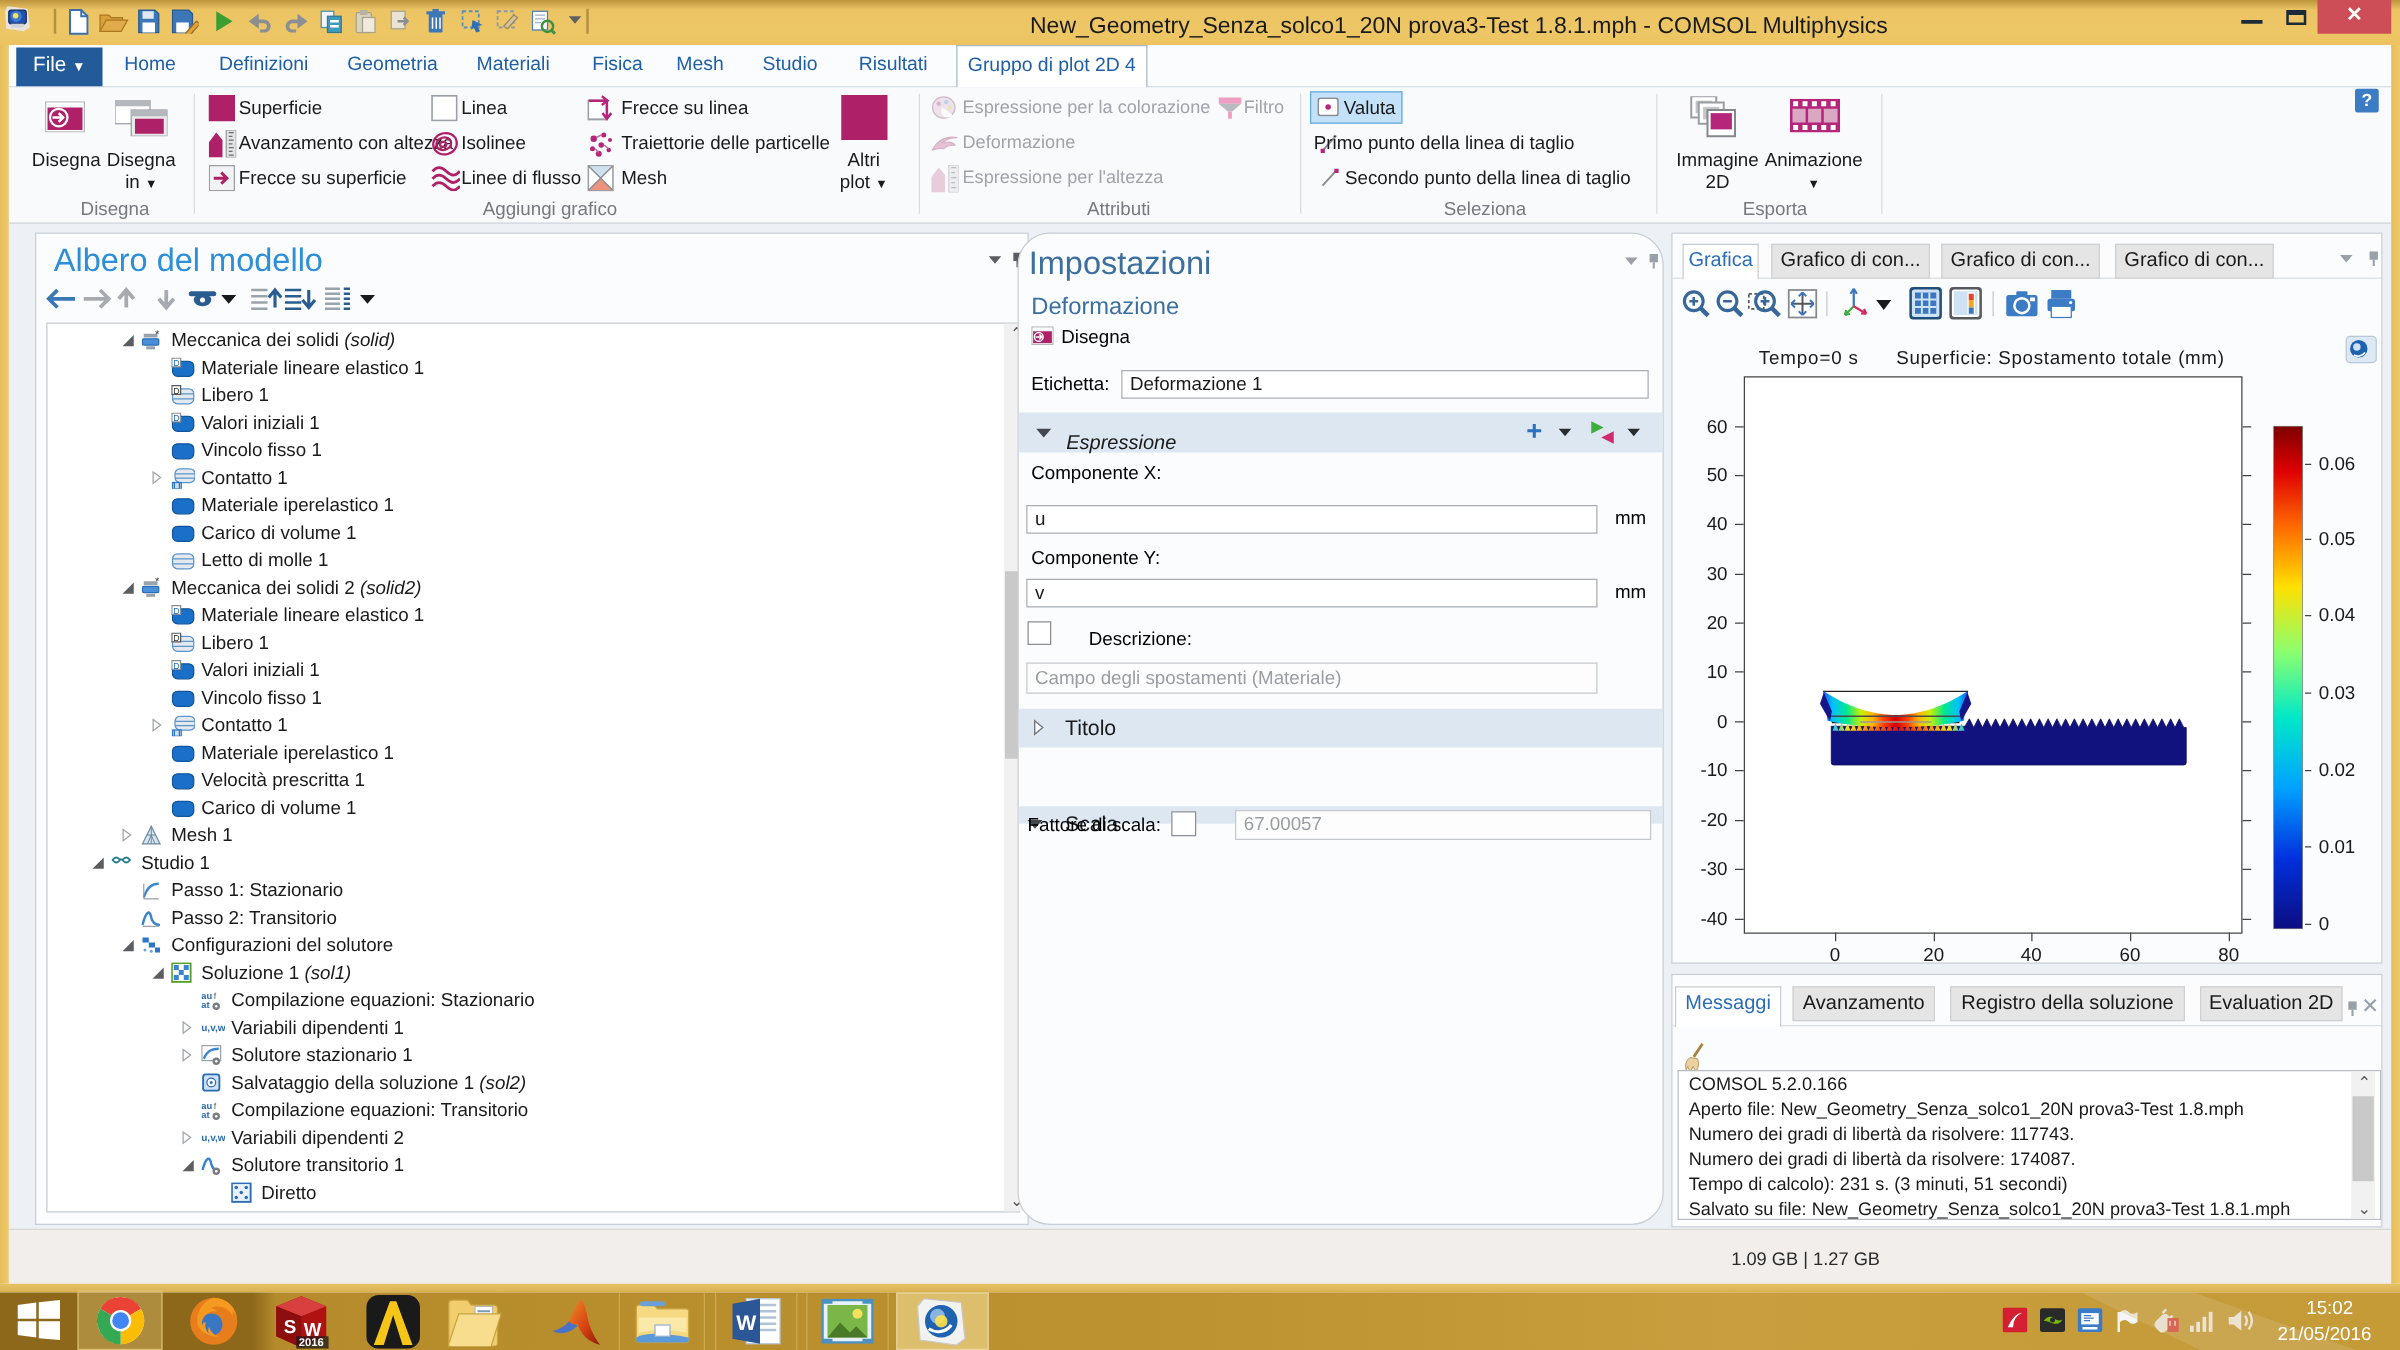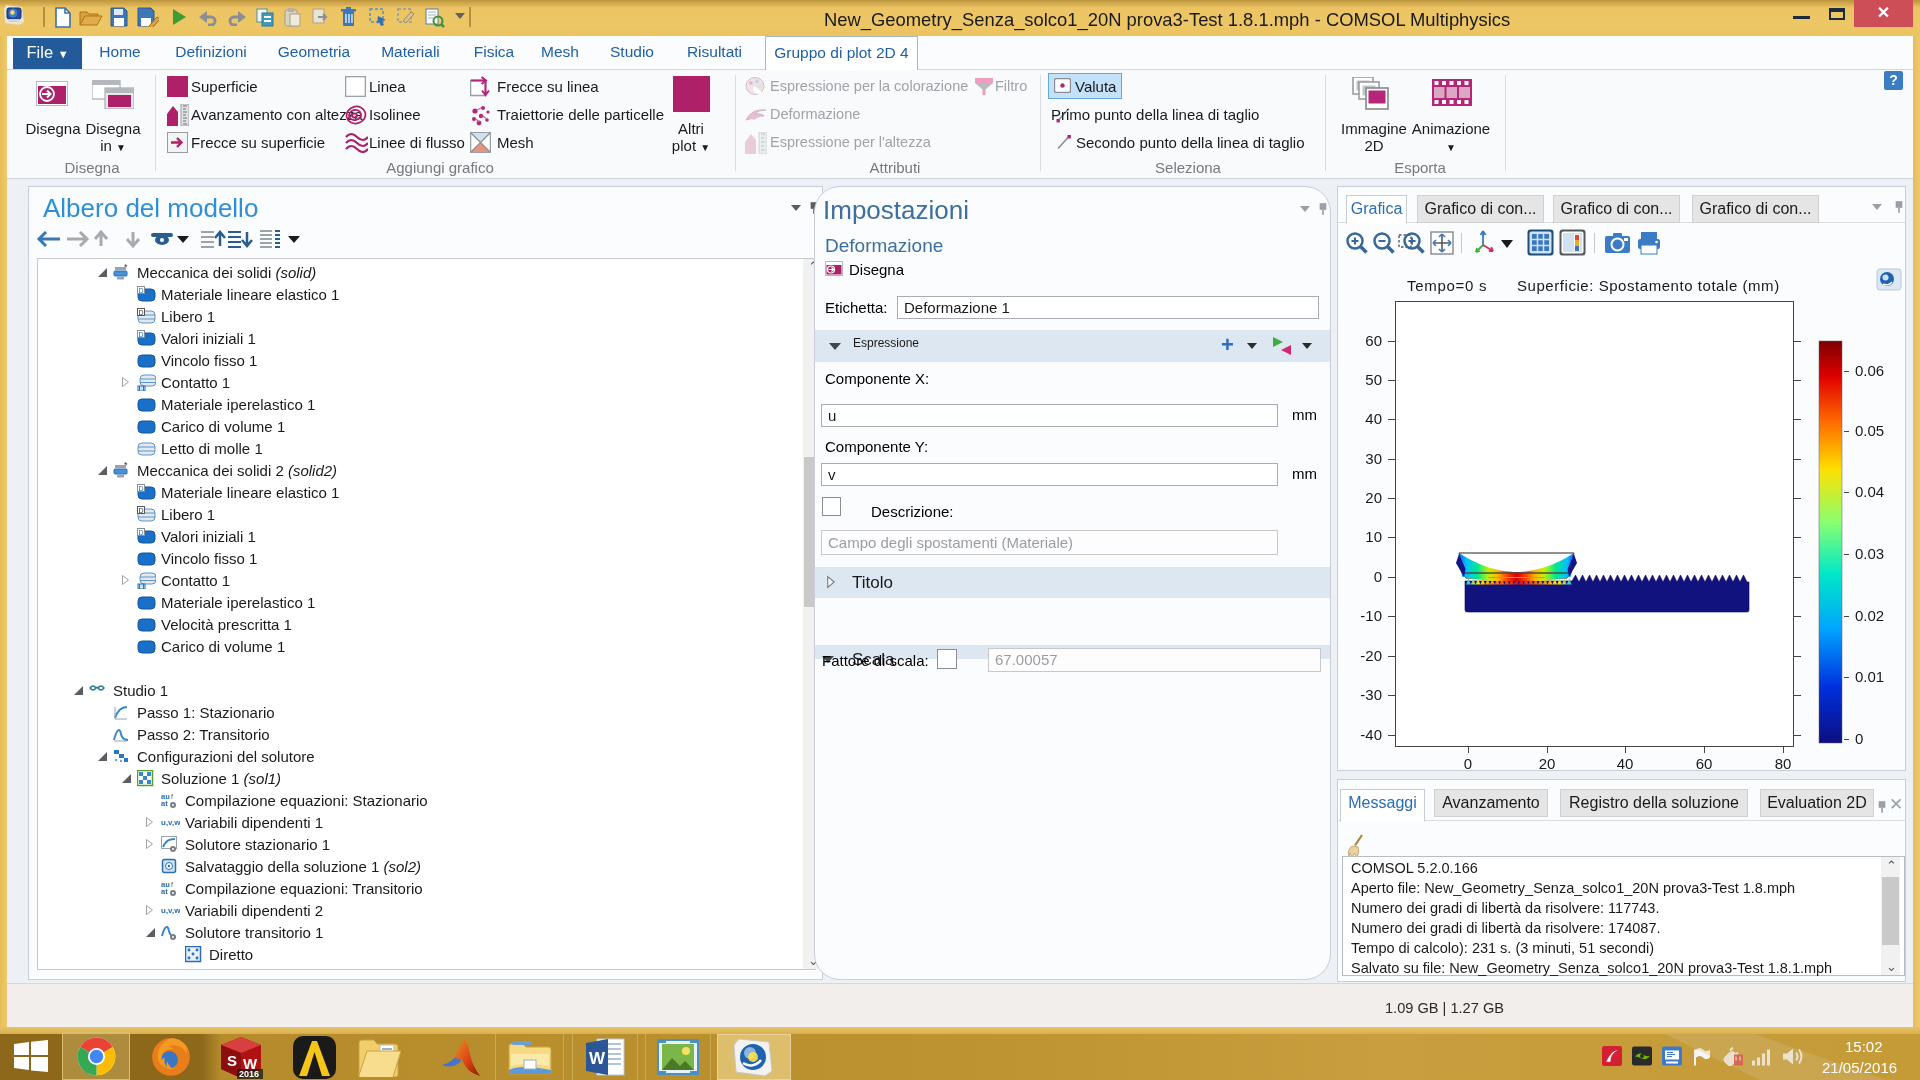--- a/index.html
+++ b/index.html
@@ -598,20 +598,29 @@
             <use href="#g-mat"></use>
           </svg>
           <span class="abs tlab" style="left:123px">Velocità prescritta 1</span>
         </div>
 <div class="trow" style="top:377px">
           <svg class="abs ti ti-mat" style="left:99px">
             <use href="#g-mat"></use>
           </svg>
           <span class="abs tlab" style="left:123px">Carico di volume 1</span>
         </div>
+<div class="trow" style="top:399px">
+          <svg class="abs" style="left:59px;top:4px" width="9" height="12" viewBox="0 0 9 12">
+            <polygon points="1.5,1.5 7.5,6 1.5,10.5" fill="#fdfdfd" stroke="#a0a3a8"></polygon>
+          </svg>
+          <svg class="abs ti ti-mesh" style="left:75px">
+            <use href="#g-mesh"></use>
+          </svg>
+          <span class="abs tlab" style="left:99px">Mesh 1</span>
+        </div>
 <div class="trow" style="top:421px">
           <svg class="abs" style="left:35px;top:5px" width="11" height="11" viewBox="0 0 11 11">
             <polygon points="10,1 10,10 1,10" fill="#5a5d61"></polygon>
           </svg>
           <svg class="abs ti ti-study" style="left:51px">
             <use href="#g-study"></use>
           </svg>
           <span class="abs tlab" style="left:75px">Studio 1</span>
         </div>
 <div class="trow" style="top:443px">
@@ -724,21 +733,21 @@
         <rect x="1" y="1" width="16" height="13" fill="#fff"></rect>
         <rect x="1.5" y="4" width="15" height="9.5" fill="#ae2068"></rect>
         <circle cx="6" cy="8.5" r="3.5" fill="none" stroke="#fff" stroke-width="1.2"></circle>
         <path d="M3.5,8.5 h5 m-2,-2 l2,2 l-2,2" stroke="#fff" stroke-width="1.2" fill="none"></path>
       </svg>
 <div class="abs" style="left:34px;top:74px;font-size:15px;">Disegna</div>
 <div class="abs" style="left:10px;top:112px;font-size:15px;">Etichetta:</div>
 <div class="abs inp" style="left:82px;top:109px;width:422px;height:23px;line-height:21px;">Deformazione 1</div>
 <div class="abs sechdr" style="top:143px;height:32px;">
   <div class="abs" style="left:14px;top:13px;width:0;height:0;border:6px solid transparent;border-top:7px solid #44474c;"></div>
-  <div class="abs" style="left:38px;top:6px;font-size:12px;">Espressione</div>
+  <div class="abs" style="left:38px;top:16px;font-size:16px;font-style:italic;">Espressione</div>
   <div class="abs" style="left:406px;top:2px;font-size:22px;font-weight:bold;color:#2c6fbe;">+</div>
   <div class="abs" style="left:432px;top:13px;width:0;height:0;border:5px solid transparent;border-top:6px solid #2b2b2b;"></div>
   <svg class="abs" style="left:456px;top:5px" width="22" height="22" viewBox="0 0 22 22">
           <polygon points="2,2 2,12 12,7" fill="#3fae3f"></polygon>
           <polygon points="20,20 20,10 10,15" fill="#d02a6e"></polygon>
         </svg>
   <div class="abs" style="left:487px;top:13px;width:0;height:0;border:5px solid transparent;border-top:6px solid #2b2b2b;"></div>
 </div>
 <div class="abs" style="left:10px;top:183px;font-size:15px;">Componente X:</div>
 <div class="abs inp" style="left:6px;top:217px;width:457px;height:23px;line-height:21px;">u</div>

